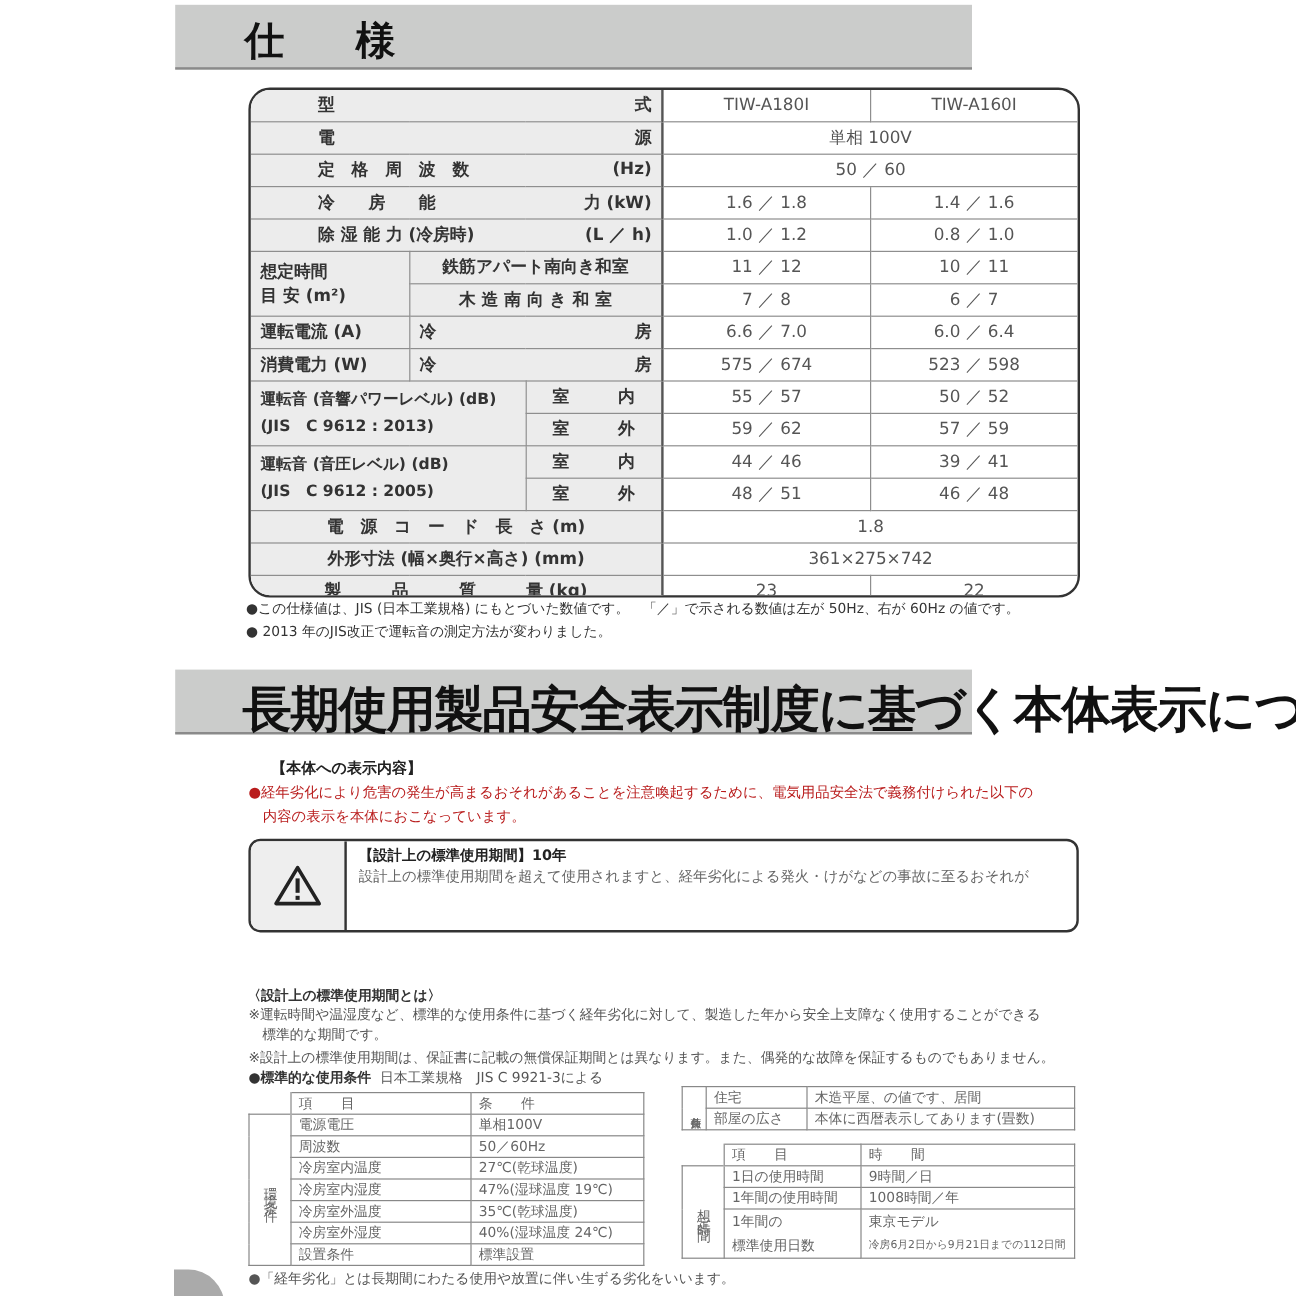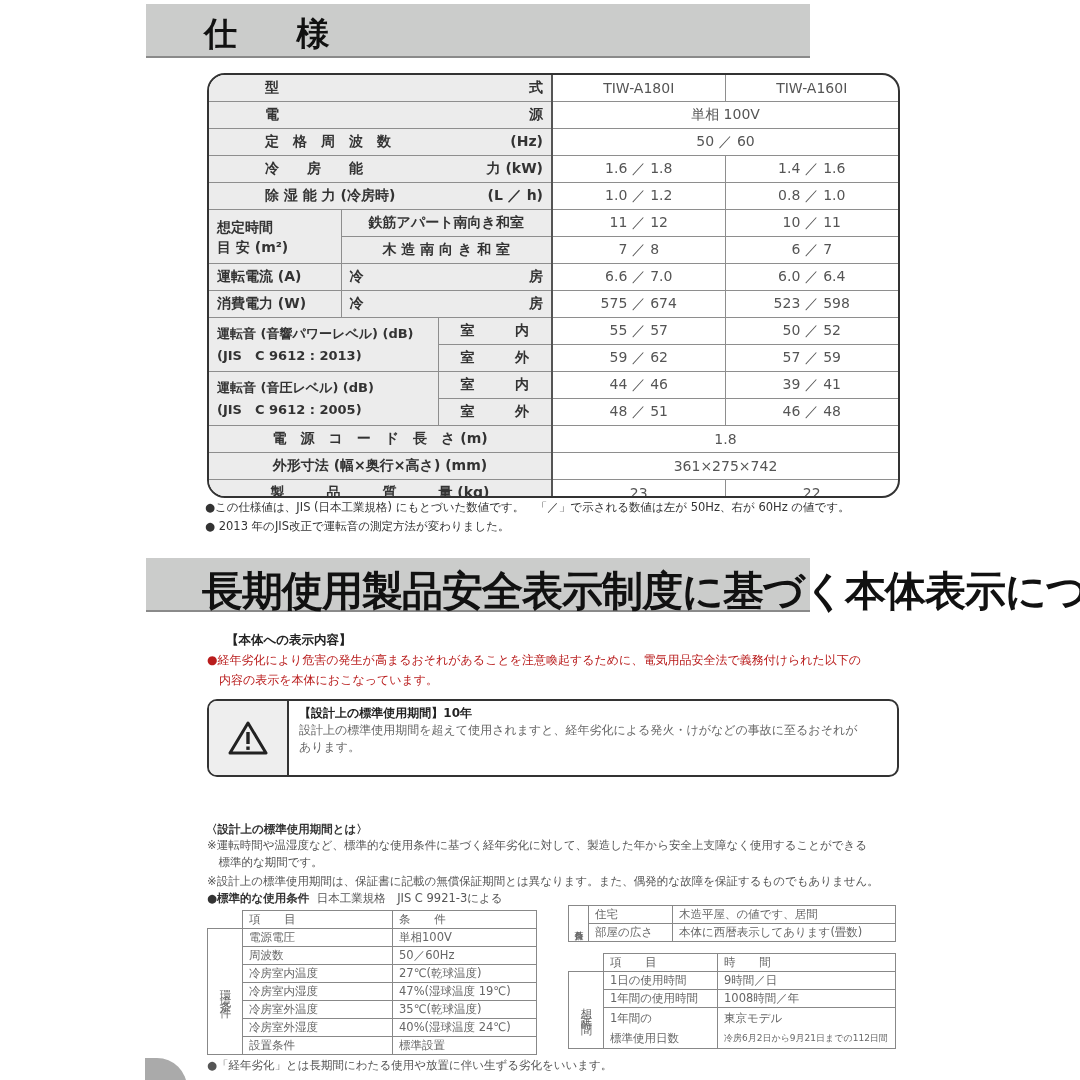--- a/index.html
+++ b/index.html
@@ -239,21 +239,20 @@
   <div class="warn-icon-cell">
     <svg width="40" height="36" viewBox="0 0 40 36">
       <polygon points="20,3 38,33 2,33" fill="none" stroke="#222" stroke-width="3" stroke-linejoin="round"></polygon>
       <rect x="18.3" y="12" width="3.4" height="12" fill="#222"></rect>
       <rect x="18.3" y="26.5" width="3.4" height="3.4" fill="#222"></rect>
     </svg>
   </div>
   <div class="warn-text">
     <div class="b">【設計上の標準使用期間】10年</div>
     <div class="g">設計上の標準使用期間を超えて使用されますと、経年劣化による発火・けがなどの事故に至るおそれが</div>
-    <div class="g">あります。</div>
   </div>
 </div>
 
 <div class="small bold" style="left:206px;top:822px">〈設計上の標準使用期間とは〉</div>
 <div class="small" style="left:207px;top:838px">※運転時間や温湿度など、標準的な使用条件に基づく経年劣化に対して、製造した年から安全上支障なく使用することができる</div>
 <div class="small" style="left:207px;top:855px">　標準的な期間です。</div>
 <div class="small" style="left:207px;top:874px">※設計上の標準使用期間は、保証書に記載の無償保証期間とは異なります。また、偶発的な故障を保証するものでもありません。</div>
 <div class="small" style="left:207px;top:891px"><span style="font-weight:bold;color:#333">●標準的な使用条件</span>&nbsp;&nbsp;<span>日本工業規格　JIS C  9921-3による</span></div>
 
 <table class="cond" style="left:207px;top:910px;width:330px">

